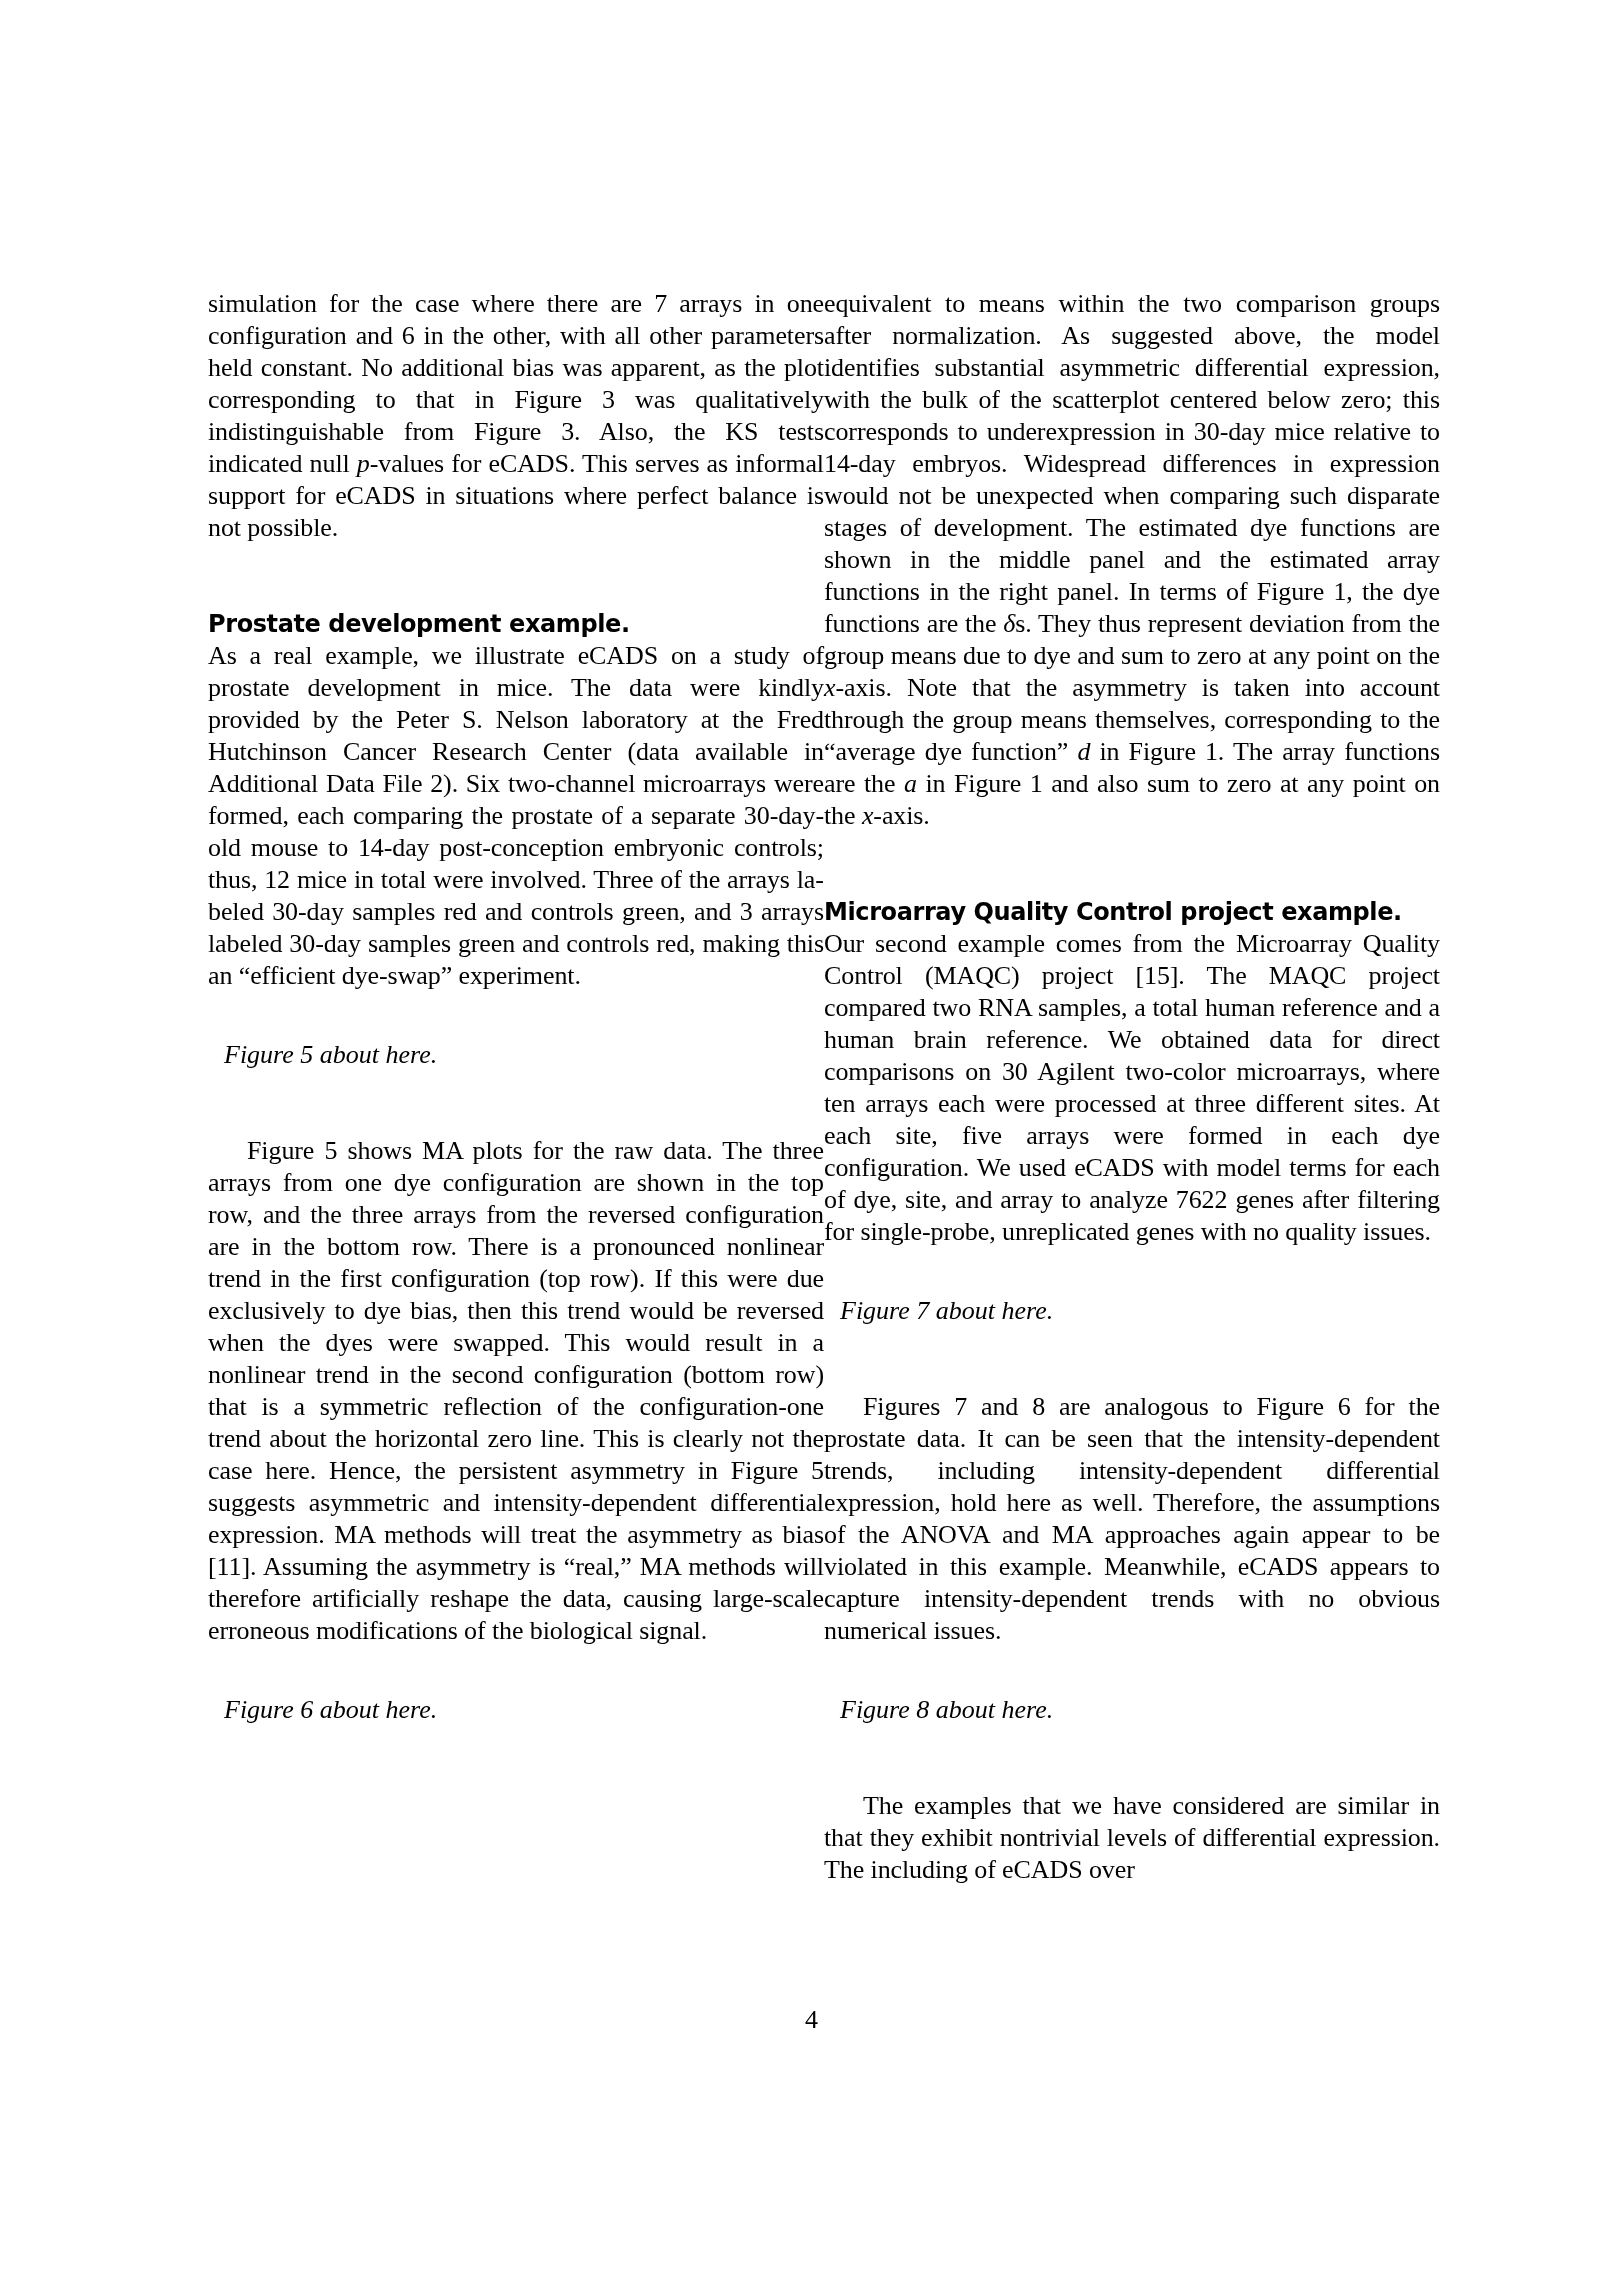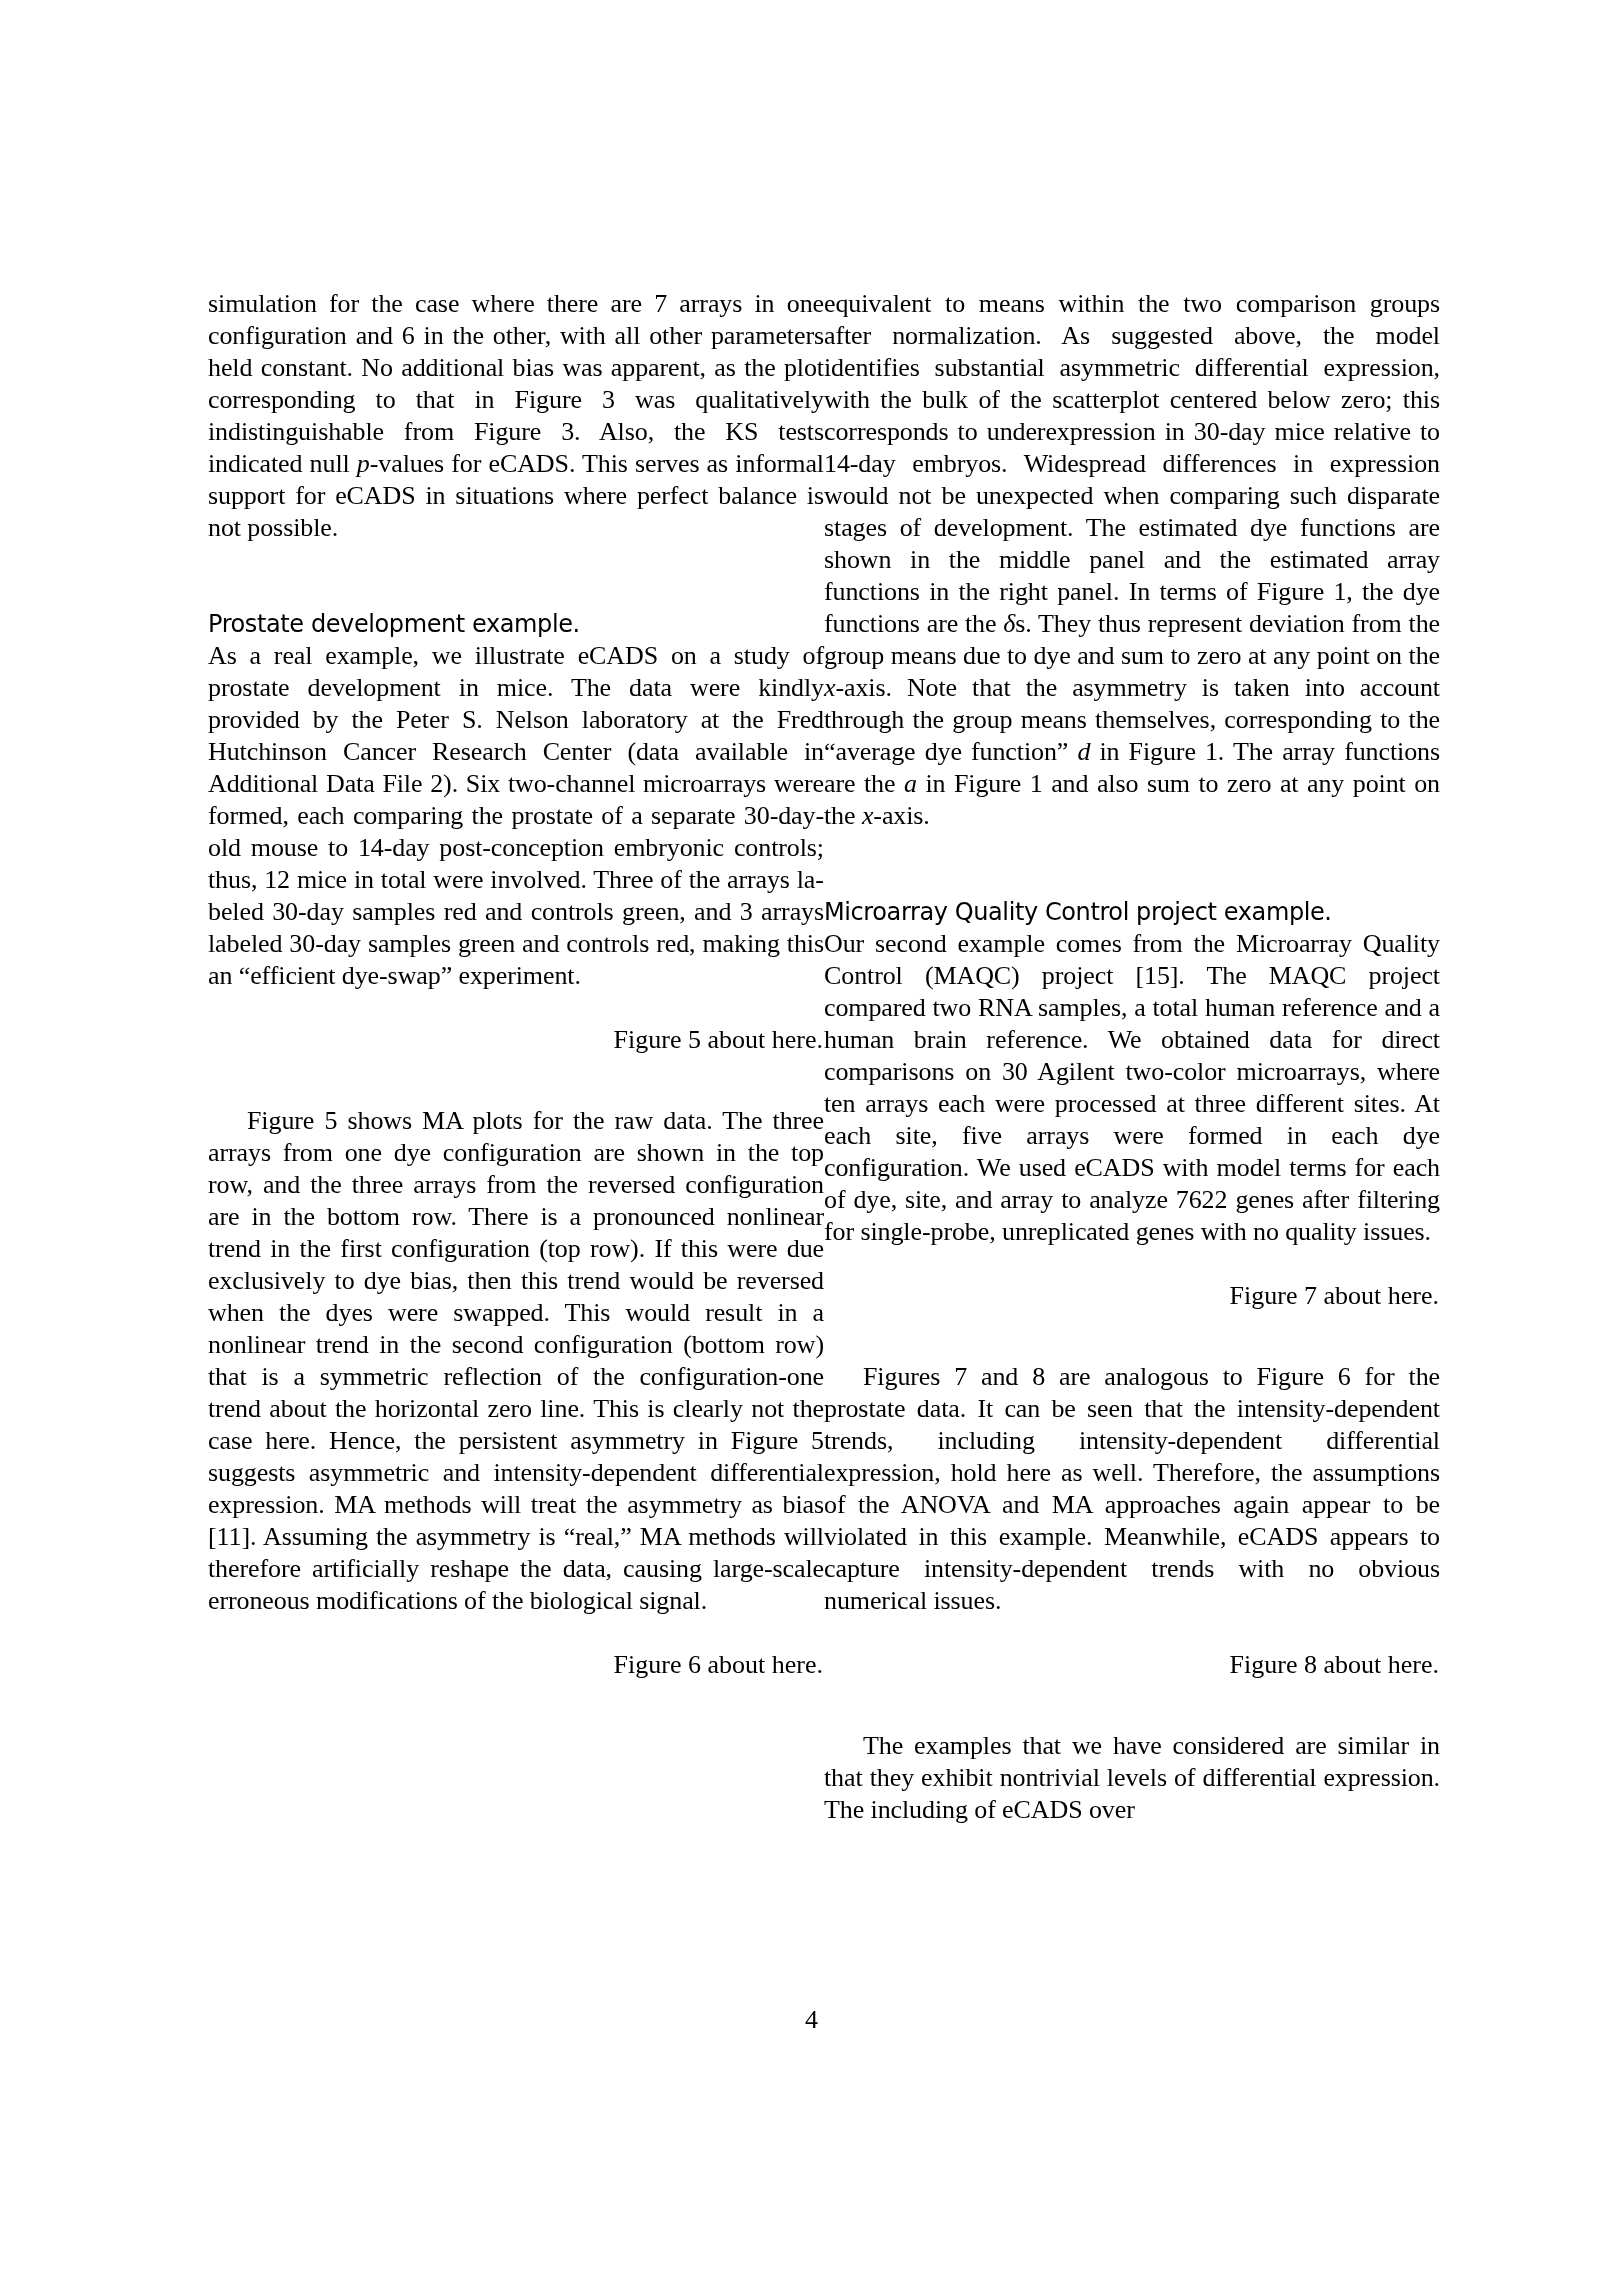--- a/index.html
+++ b/index.html
@@ -29,30 +29,31 @@
       line-height: 32px;
       text-align: justify;
       hyphens: manual;
       letter-spacing: -0.1px;
     }
     .para.indent { text-indent: 39px; }
 
     .heading {
       margin: 0;
       font-family: "DejaVu Sans", "Liberation Sans", sans-serif;
-      font-weight: normal;
+      font-weight: bold;
       font-size: 24px;
       line-height: 32px;
       letter-spacing: -0.4px;
     }
     .fig-note {
-      margin: 1px;
+      margin: 16px;
       font-size: 26px;
       line-height: 32px;
-      text-align: right;
+      text-align: left;
+      font-style: italic;
     }
     .it { font-style: italic; }
 
     #page-number {
       position: absolute;
       left: 0;
       width: 1623px;
       top: 2004px;
       text-align: center;
       font-size: 26px;

